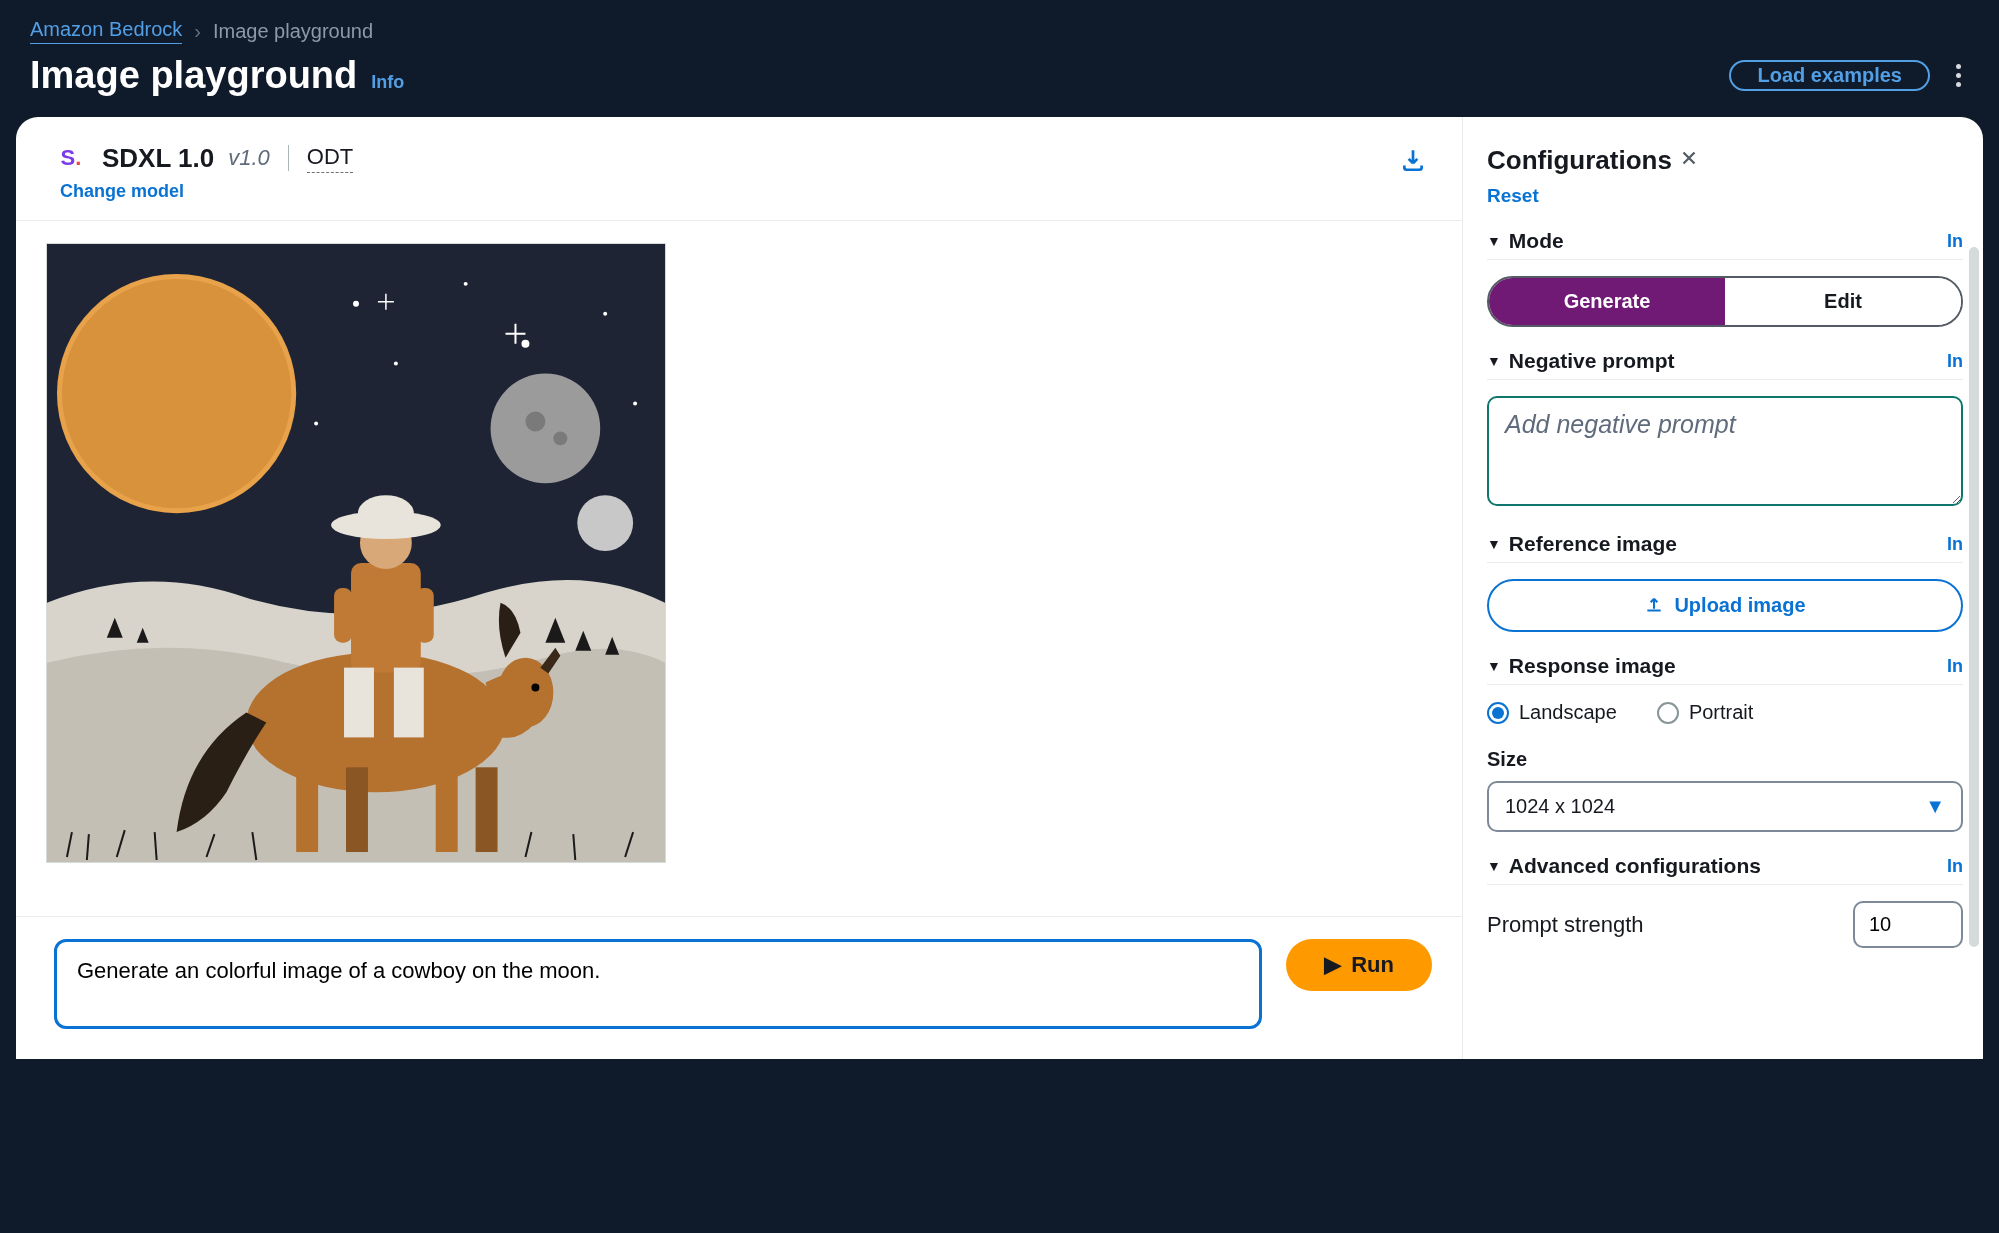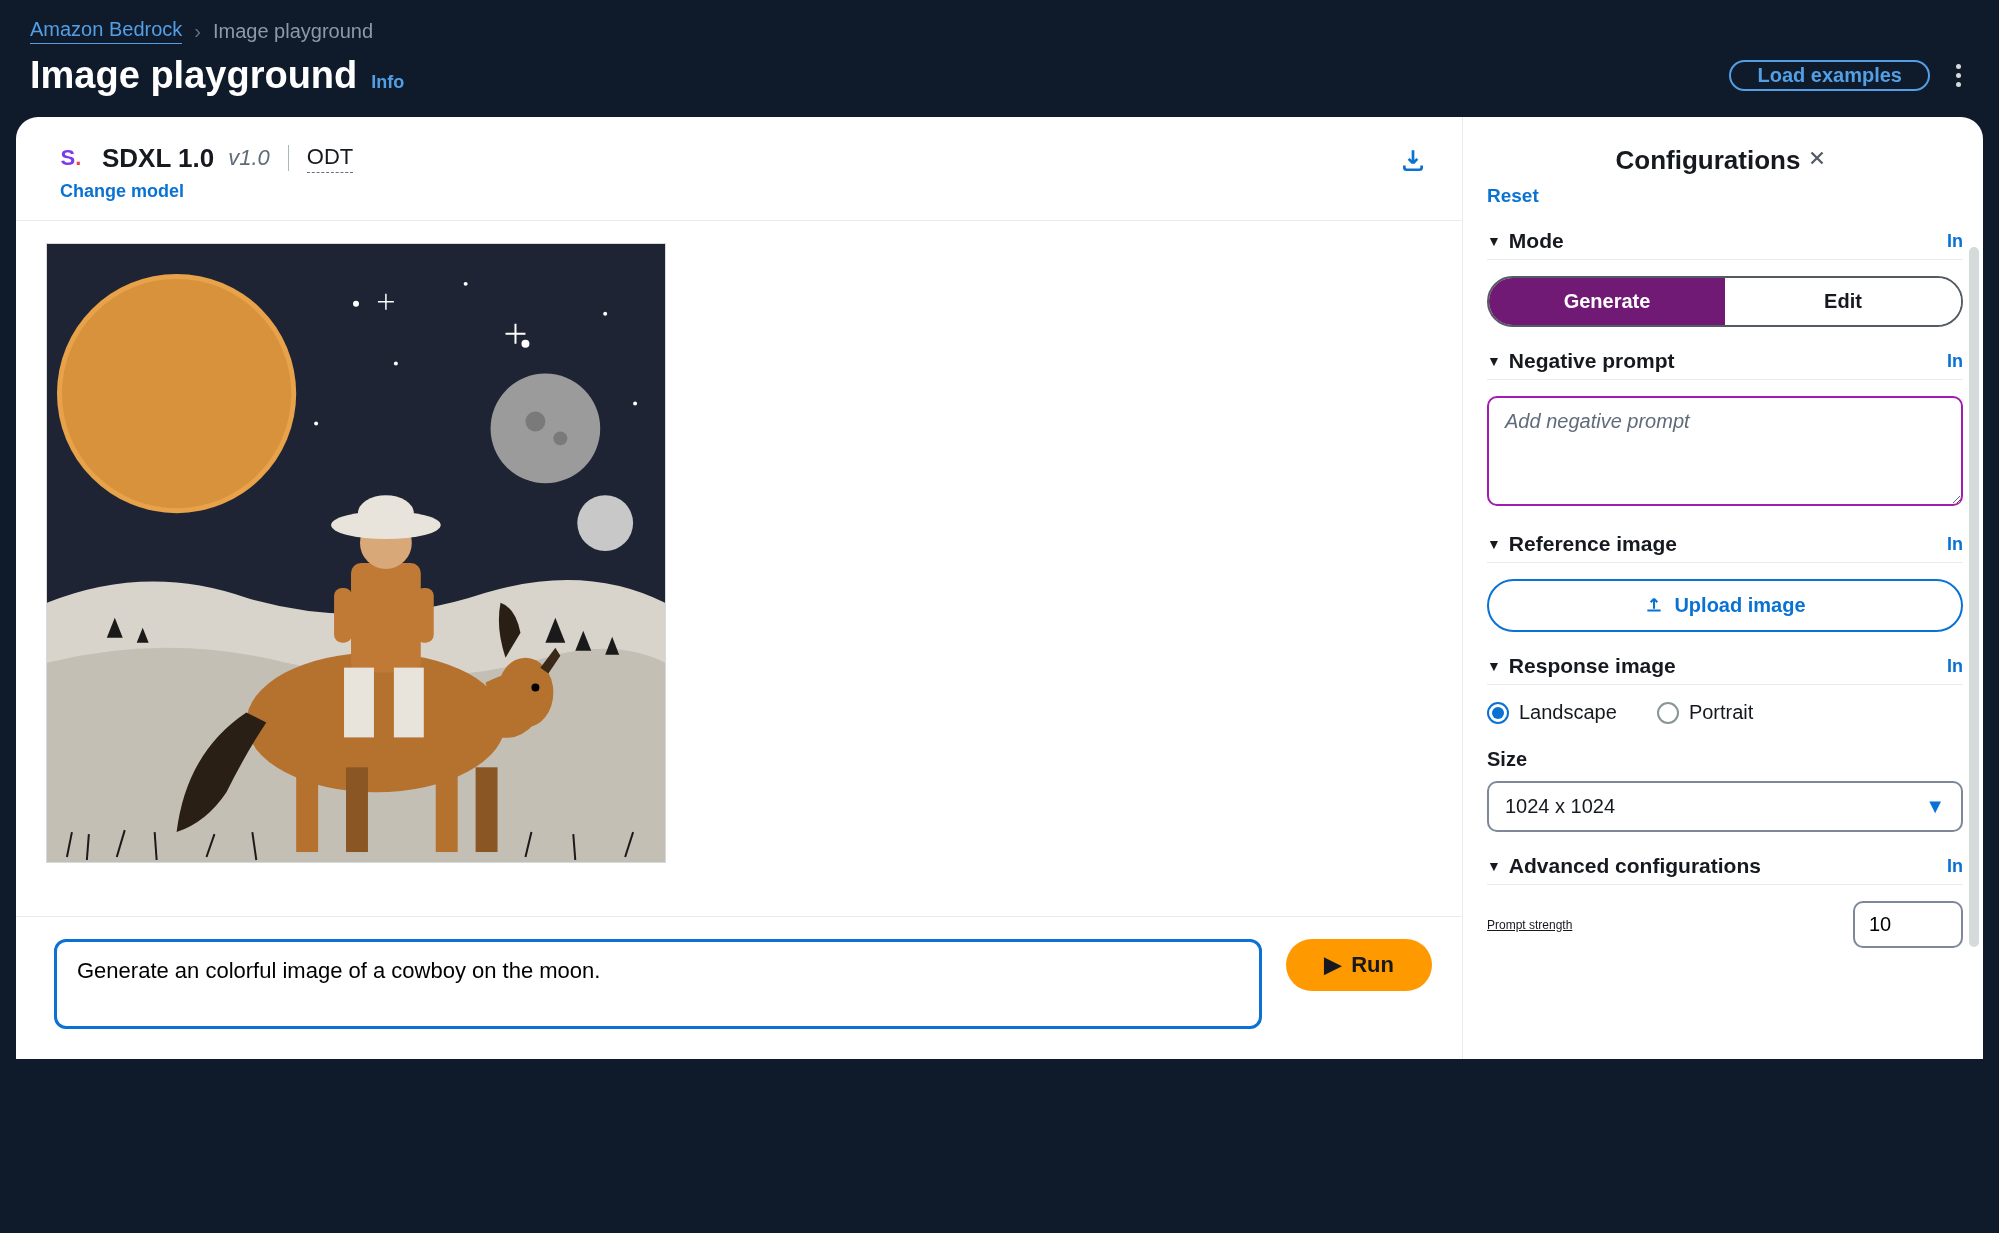--- a/index.html
+++ b/index.html
@@ -38,38 +38,38 @@
 
 .image-area { flex: 1; padding: 22px 30px 10px 30px; overflow: auto; }
 .generated-img { width: 620px; height: 620px; background: #1a1f2e; border: 1px solid #d5dbdb; position: relative; overflow: hidden; }
 .generated-img svg { width: 100%; height: 100%; display: block; }
 
 .prompt-bar { display: flex; align-items: stretch; gap: 24px; padding: 22px 30px 30px 38px; border-top: 1px solid #e9ebed; }
 .prompt-input { flex: 1; border: 3px solid #0972d3; border-radius: 12px; padding: 16px 20px; font-size: 22px; font-family: inherit; resize: none; outline: none; min-height: 86px; }
 .run-btn { background: #ff9900; border: none; border-radius: 30px; padding: 0 38px; font-size: 22px; font-weight: 700; color: #16191f; cursor: pointer; display: flex; align-items: center; gap: 10px; align-self: flex-start; height: 52px; }
 
 .config-panel { width: 520px; padding: 24px 20px 24px 24px; overflow-y: auto; position: relative; }
-.config-header { display: flex; align-items: center; justify-content: center; }
+.config-header { display: flex; align-items: center; justify-content: flex-start; }
 .config-title { font-size: 26px; font-weight: 800; }
 .close-btn { cursor: pointer; color: #545b64; padding: 6px; }
 .reset-link { color: #0972d3; font-size: 19px; font-weight: 700; cursor: pointer; margin-top: 6px; display: inline-block; }
 
 .section { margin-top: 22px; }
 .section-header { display: flex; align-items: center; justify-content: space-between; border-bottom: 1px solid #e9ebed; padding-bottom: 6px; }
 .section-title-wrap { display: flex; align-items: center; gap: 8px; cursor: pointer; }
 .tri { font-size: 14px; }
 .section-title { font-size: 21px; font-weight: 700; }
 .section-info { color: #0972d3; font-size: 18px; font-weight: 700; cursor: pointer; }
 .section-body { padding-top: 16px; }
 
 .segmented { display: flex; border: 2px solid #545b64; border-radius: 30px; overflow: hidden; }
 .segmented button { flex: 1; border: none; background: #fff; font-size: 20px; font-weight: 700; padding: 12px 0; cursor: pointer; color: #16191f; }
 .segmented button.active { background: #701a75; color: #fff; }
 
-.neg-prompt { width: 100%; border: 2px solid #a21caf; border-radius: 10px; padding: 12px 16px; font-size: 20px; font-family: inherit; min-height: 110px; resize: vertical; outline: none; font-style: italic; color: #737373; }
+.neg-prompt { width: 100%; border: 2px solid #0f766e; border-radius: 10px; padding: 12px 16px; font-size: 25px; font-family: inherit; min-height: 110px; resize: vertical; outline: none; font-style: italic; color: #737373; }
 .neg-prompt::placeholder { color: #5f6b7a; font-style: italic; }
 
 .upload-btn { width: 100%; border: 2px solid #0972d3; color: #0972d3; background: #fff; border-radius: 30px; padding: 12px 0; font-size: 20px; font-weight: 700; cursor: pointer; display: flex; align-items: center; justify-content: center; gap: 10px; }
 
 .field-label { font-size: 20px; font-weight: 700; margin-bottom: 10px; }
 .radio-row { display: flex; gap: 40px; margin-bottom: 24px; }
 .radio-opt { display: flex; align-items: flex-end; gap: 10px; font-size: 20px; cursor: pointer; }
 .radio-circle { width: 22px; height: 22px; border: 2px solid #879596; border-radius: 50%; display: flex; align-items: center; justify-content: center; }
 .radio-opt.selected .radio-circle { border-color: #0972d3; }
 .radio-opt.selected .radio-circle::after { content: ""; width: 12px; height: 12px; background: #0972d3; border-radius: 50%; }
@@ -305,21 +305,21 @@
       <div class="section">
         <div class="section-header">
           <div class="section-title-wrap">
             <span class="tri">▼</span>
             <span class="section-title">Advanced configurations</span>
           </div>
           <span class="section-info">In</span>
         </div>
         <div class="section-body">
           <div class="adv-row">
-            <span style="font-size:12px;text-decoration:underline;">Prompt strength</span>
+            <span style="font-size:22px;">Prompt strength</span>
             <input class="num-input" value="10" style="">
           </div>
         </div>
       </div>
 
       <div class="scrollbar"></div>
     </div>
   </div>
 </div>
 

